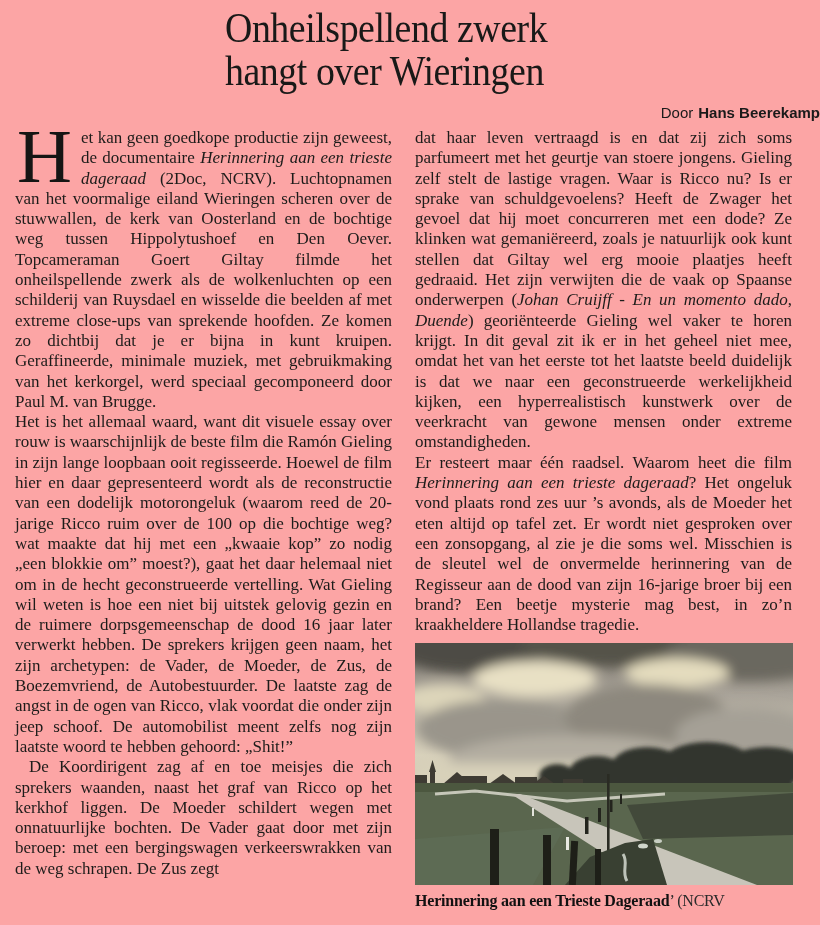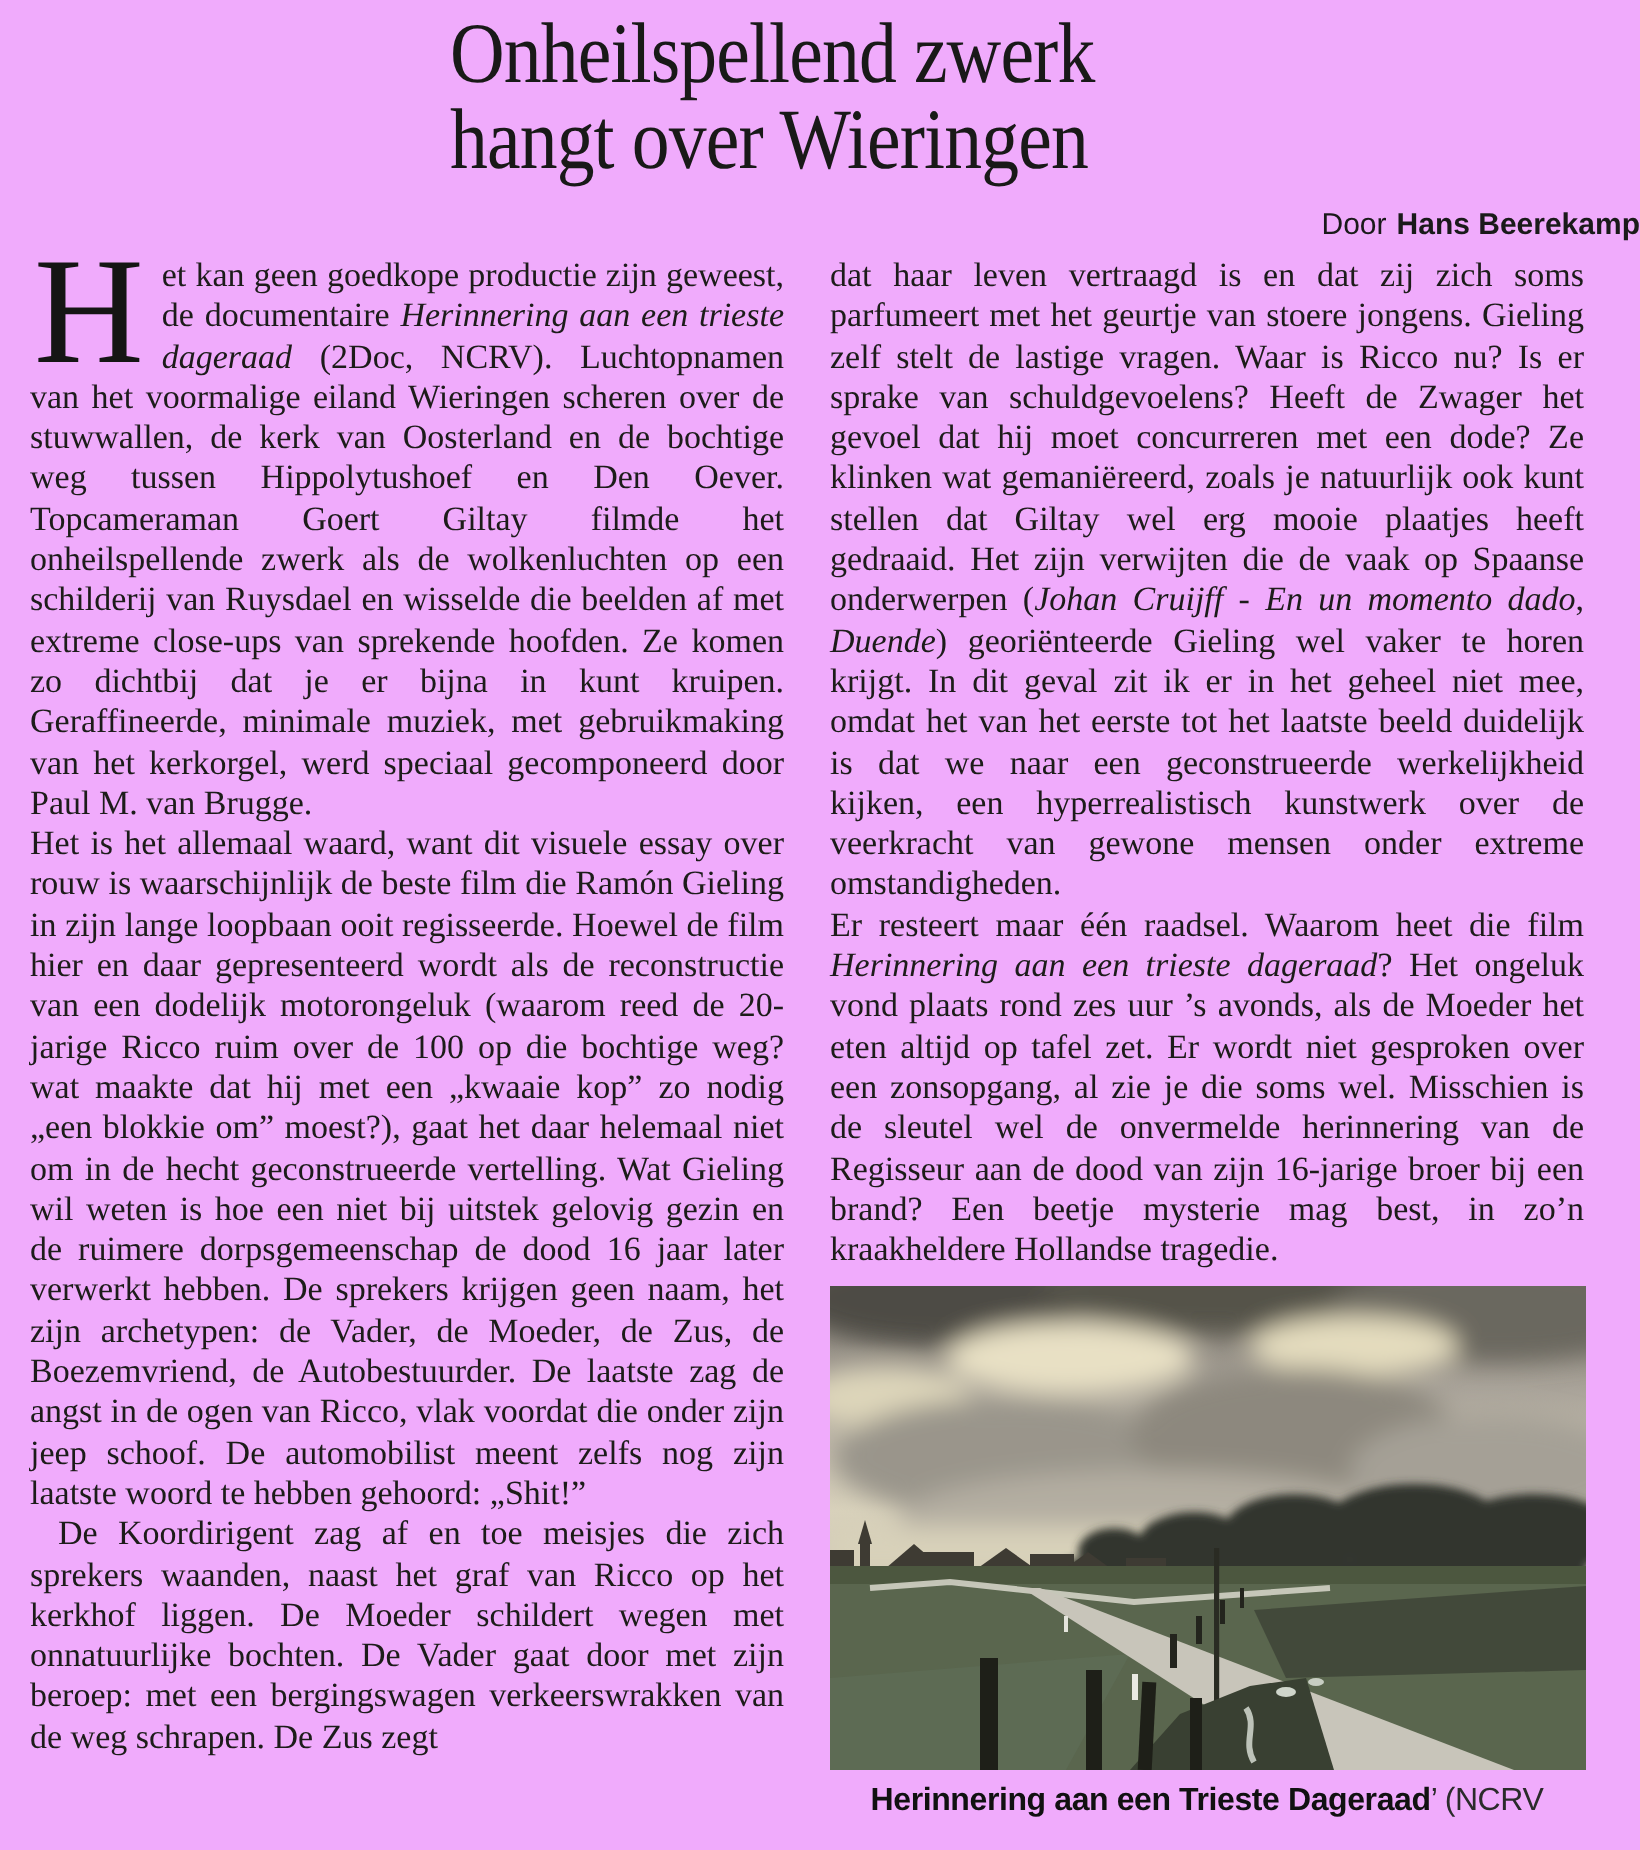--- a/index.html
+++ b/index.html
@@ -1,20 +1,20 @@
 <!DOCTYPE html>
 <html lang="nl"><head>
 <meta charset="utf-8">
 <style>
   html,body{margin:0;padding:0;background:#ffffff;}
   .page{
     position:relative;
     width:820px;height:925px;
     overflow:hidden;
-    background:#f0abfc;
+    background:#fca5a5;
     color:#1d1c1a;
     font-family:"Liberation Serif", serif;
   }
   .headline{
     margin:6px 0 0 225px;
     font-weight:400;
     font-size:43px;
     line-height:43px;
     letter-spacing:-0.5px;
     white-space:pre-line;
@@ -54,28 +54,27 @@
     height:60px;
     padding:0 9px 0 2px;
     color:#151514;
   }
   figure.photo{
     margin:8px 0 0 0;
   }
   .photo svg{display:block;}
   .caption{
     margin-top:7px;
-    font-family:Liberation Sans, sans-serif;
+    font-family:Liberation Serif, serif;
     font-size:16px;
     letter-spacing:-0.2px;
     font-weight:700;
     color:#111111;
     white-space:nowrap;
     overflow:hidden;
-    text-align:center;
   }
   .caption .suffix{font-weight:400;color:#2b2b2b;}
 </style>
 </head>
 <body>
 
 <div class="page">
 
   <h1 class="headline">Onheilspellend zwerk
 hangt over Wieringen</h1>

